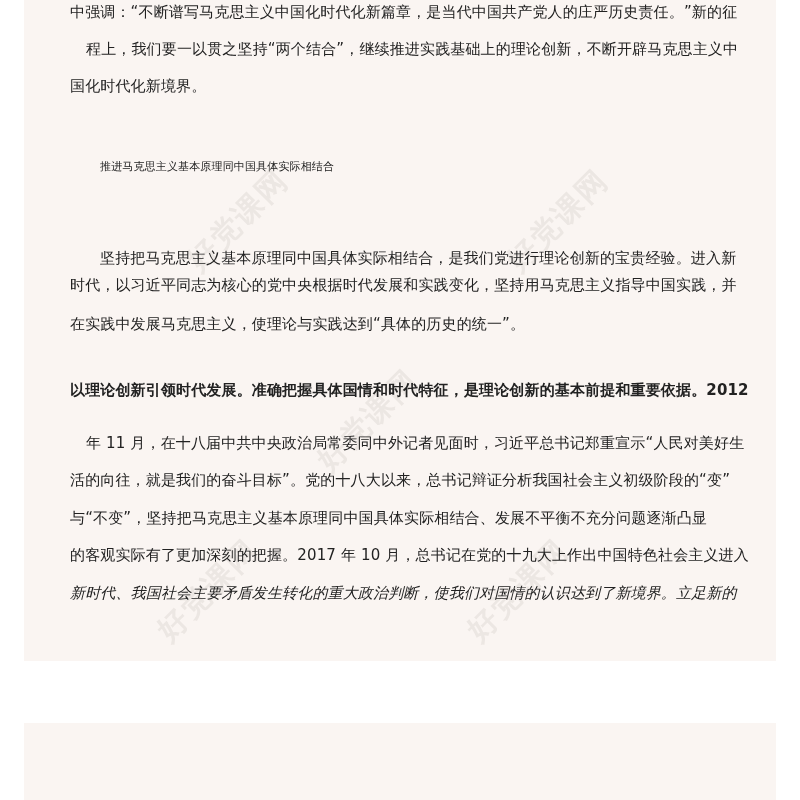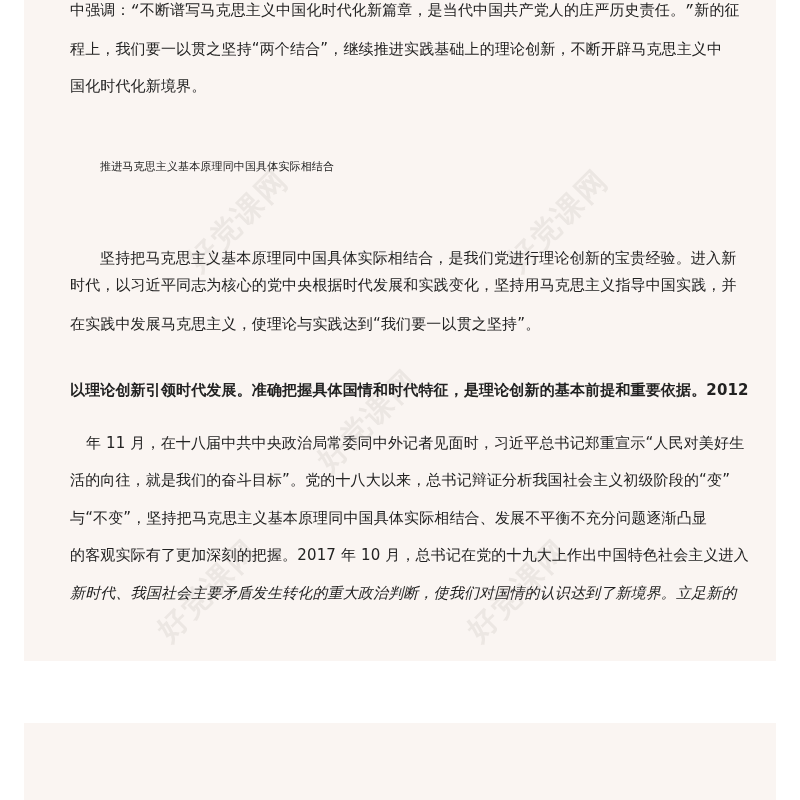--- a/index.html
+++ b/index.html
@@ -52,31 +52,31 @@
 
 <div class="panel" id="panel-1">
 
   <span class="watermark" style="left:150px; top:200px;">好党课网</span>
   <span class="watermark" style="left:470px; top:200px;">好党课网</span>
   <span class="watermark" style="left:280px; top:400px;">好党课网</span>
   <span class="watermark" style="left:120px; top:570px;">好党课网</span>
   <span class="watermark" style="left:430px; top:570px;">好党课网</span>
 
   <div>
-    <div class="line" style="top:2px;font-family:Liberation Mono, monospace;">中强调：“不断谱写马克思主义中国化时代化新篇章，是当代中国共产党人的庄严历史责任。”新的征</div>
-    <div class="line" style="top:39px;">程上，我们要一以贯之坚持“两个结合”，继续推进实践基础上的理论创新，不断开辟马克思主义中</div>
+    <div class="line" style="top:2px;">中强调：“不断谱写马克思主义中国化时代化新篇章，是当代中国共产党人的庄严历史责任。”新的征</div>
+    <div class="line" style="top:39px;margin-left:16px;">程上，我们要一以贯之坚持“两个结合”，继续推进实践基础上的理论创新，不断开辟马克思主义中</div>
     <div class="line" style="top:76px;">国化时代化新境界。</div>
   </div>
 
   <div class="line indent heading" style="top:157px;">推进马克思主义基本原理同中国具体实际相结合</div>
 
   <div>
     <div class="line indent" style="top:248px;">坚持把马克思主义基本原理同中国具体实际相结合，是我们党进行理论创新的宝贵经验。进入新</div>
     <div class="line" style="top:275px;">时代，以习近平同志为核心的党中央根据时代发展和实践变化，坚持用马克思主义指导中国实践，并</div>
-    <div class="line" style="top:314px;">在实践中发展马克思主义，使理论与实践达到“我们要一以贯之坚持”。</div>
+    <div class="line" style="top:314px;">在实践中发展马克思主义，使理论与实践达到“具体的历史的统一”。</div>
   </div>
 
   <div>
     <div class="line" style="top:380px;font-weight:bold;">以理论创新引领时代发展。准确把握具体国情和时代特征，是理论创新的基本前提和重要依据。2012</div>
     <div class="line" style="top:433px;margin-left:16px;">年 11 月，在十八届中共中央政治局常委同中外记者见面时，习近平总书记郑重宣示“人民对美好生</div>
     <div class="line" style="top:470px;">活的向往，就是我们的奋斗目标”。党的十八大以来，总书记辩证分析我国社会主义初级阶段的“变”</div>
     <div class="line" style="top:508px;">与“不变”，坚持把马克思主义基本原理同中国具体实际相结合、发展不平衡不充分问题逐渐凸显</div>
     <div class="line" style="top:545px;">的客观实际有了更加深刻的把握。2017 年 10 月，总书记在党的十九大上作出中国特色社会主义进入</div>
     <div class="line" style="top:583px;font-style:italic;">新时代、我国社会主要矛盾发生转化的重大政治判断，使我们对国情的认识达到了新境界。立足新的</div>
   </div>

